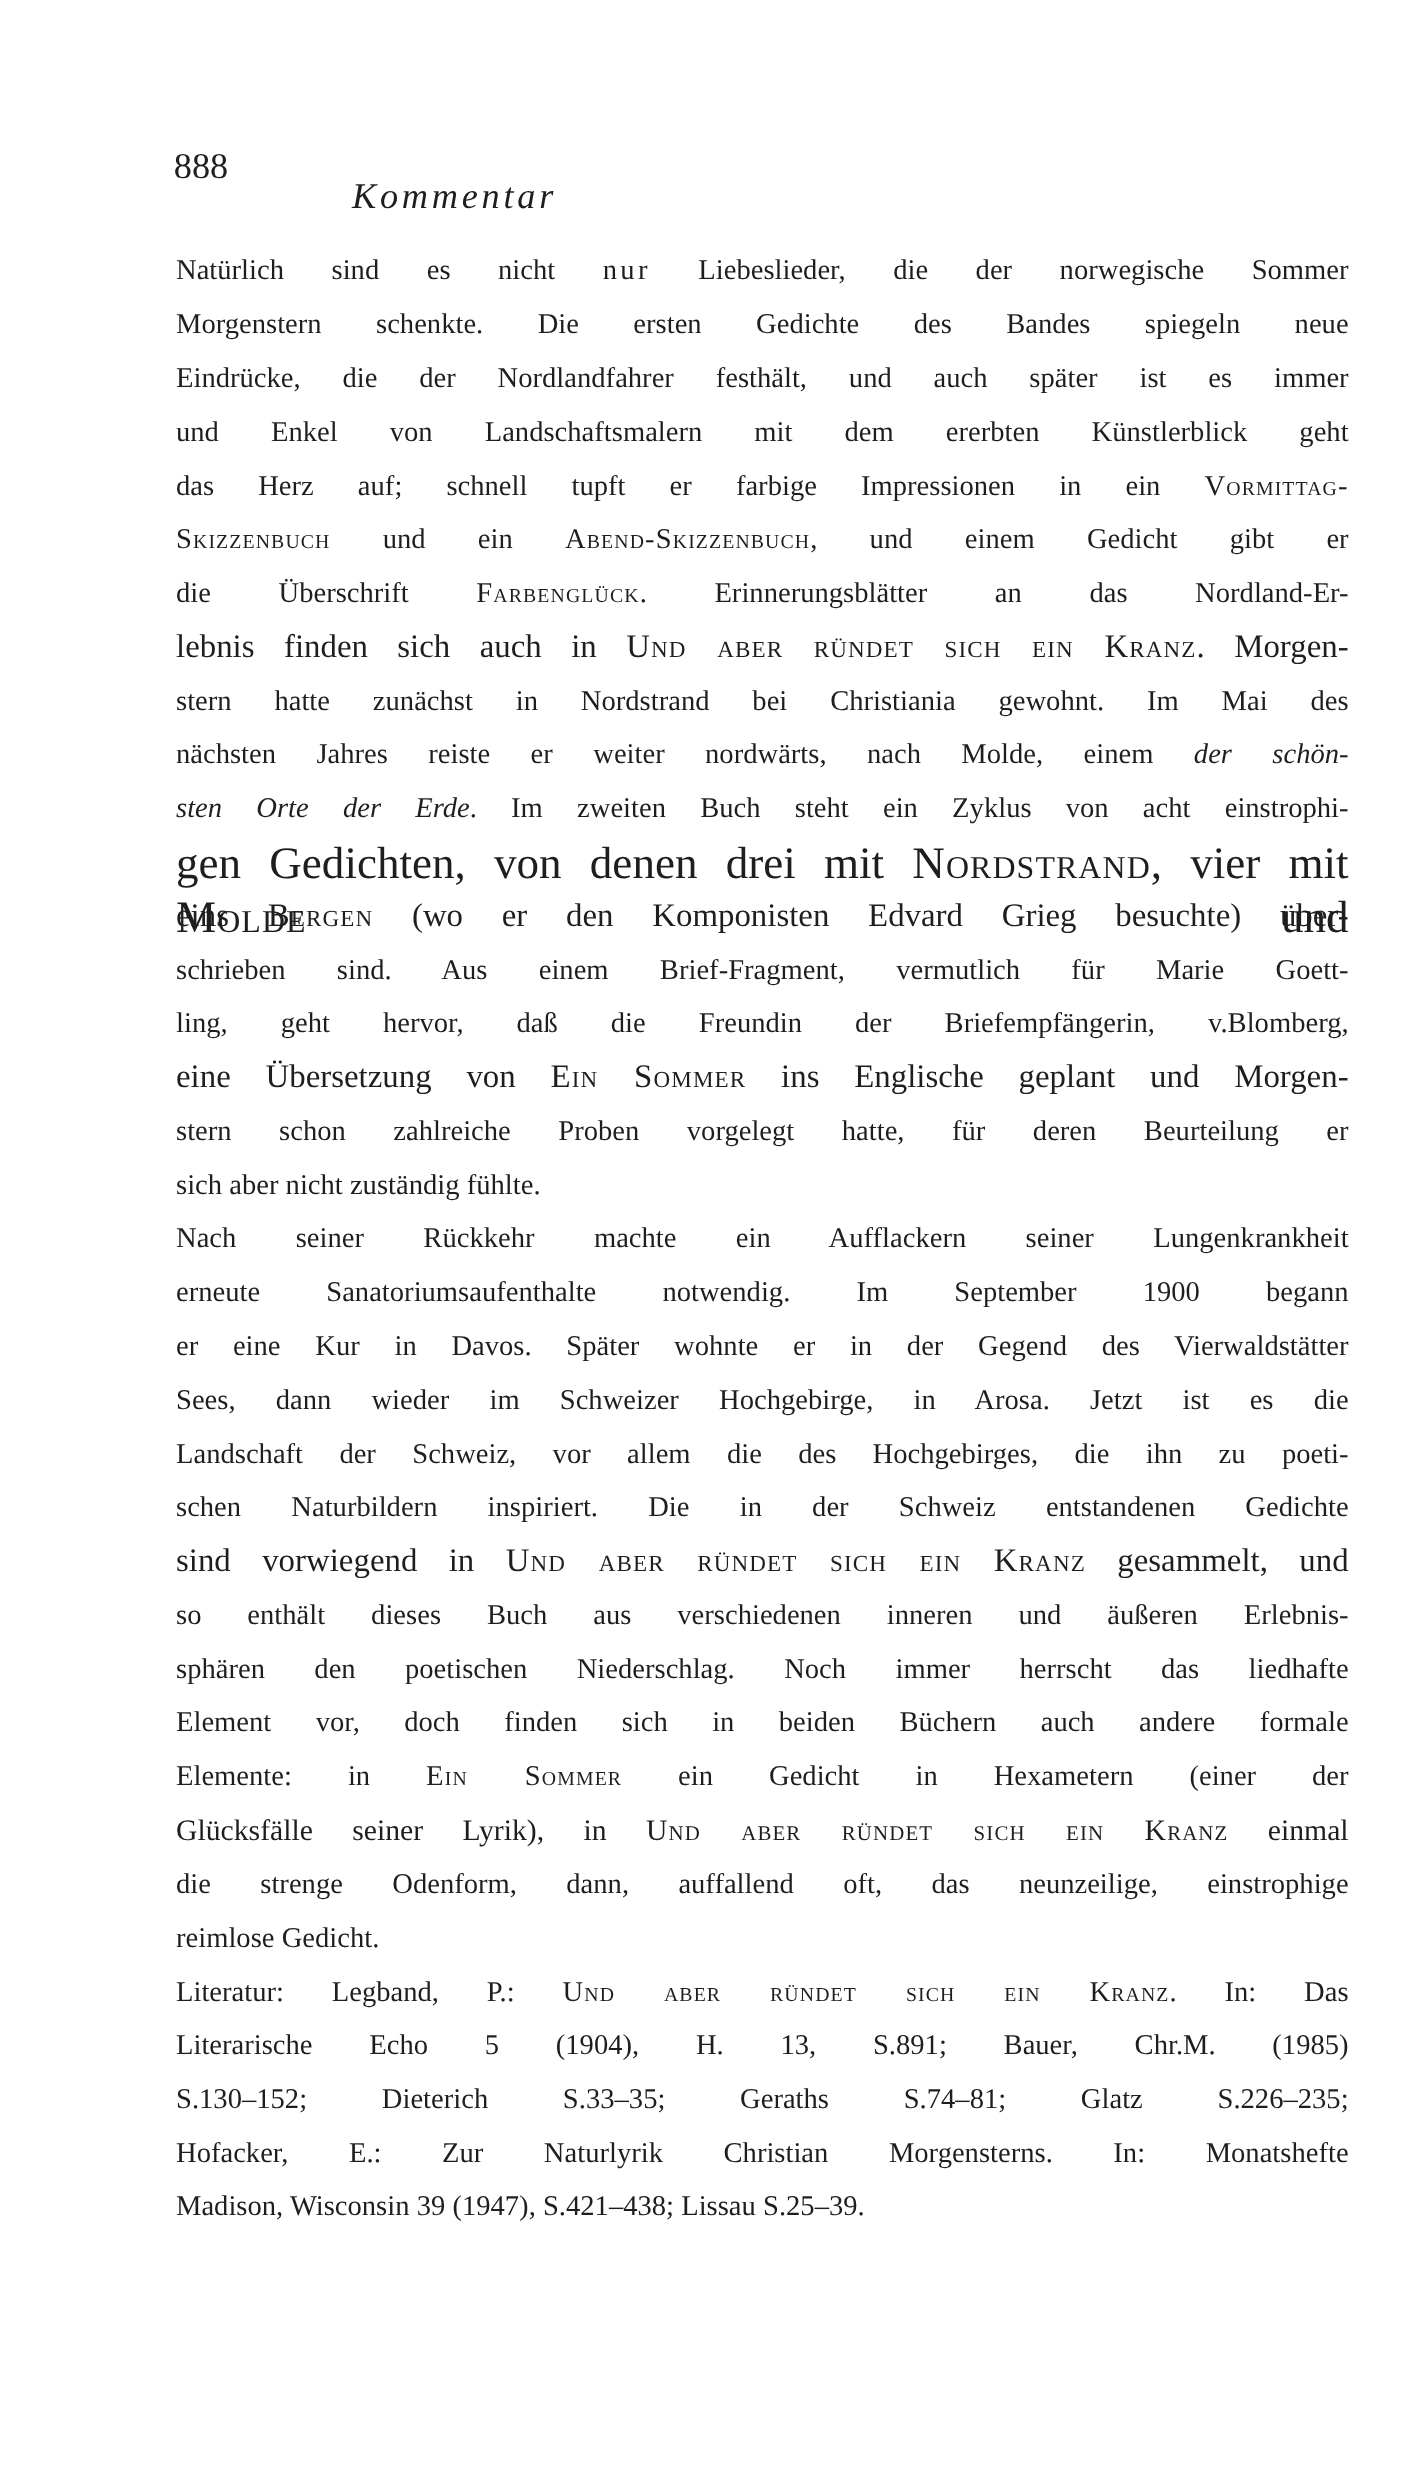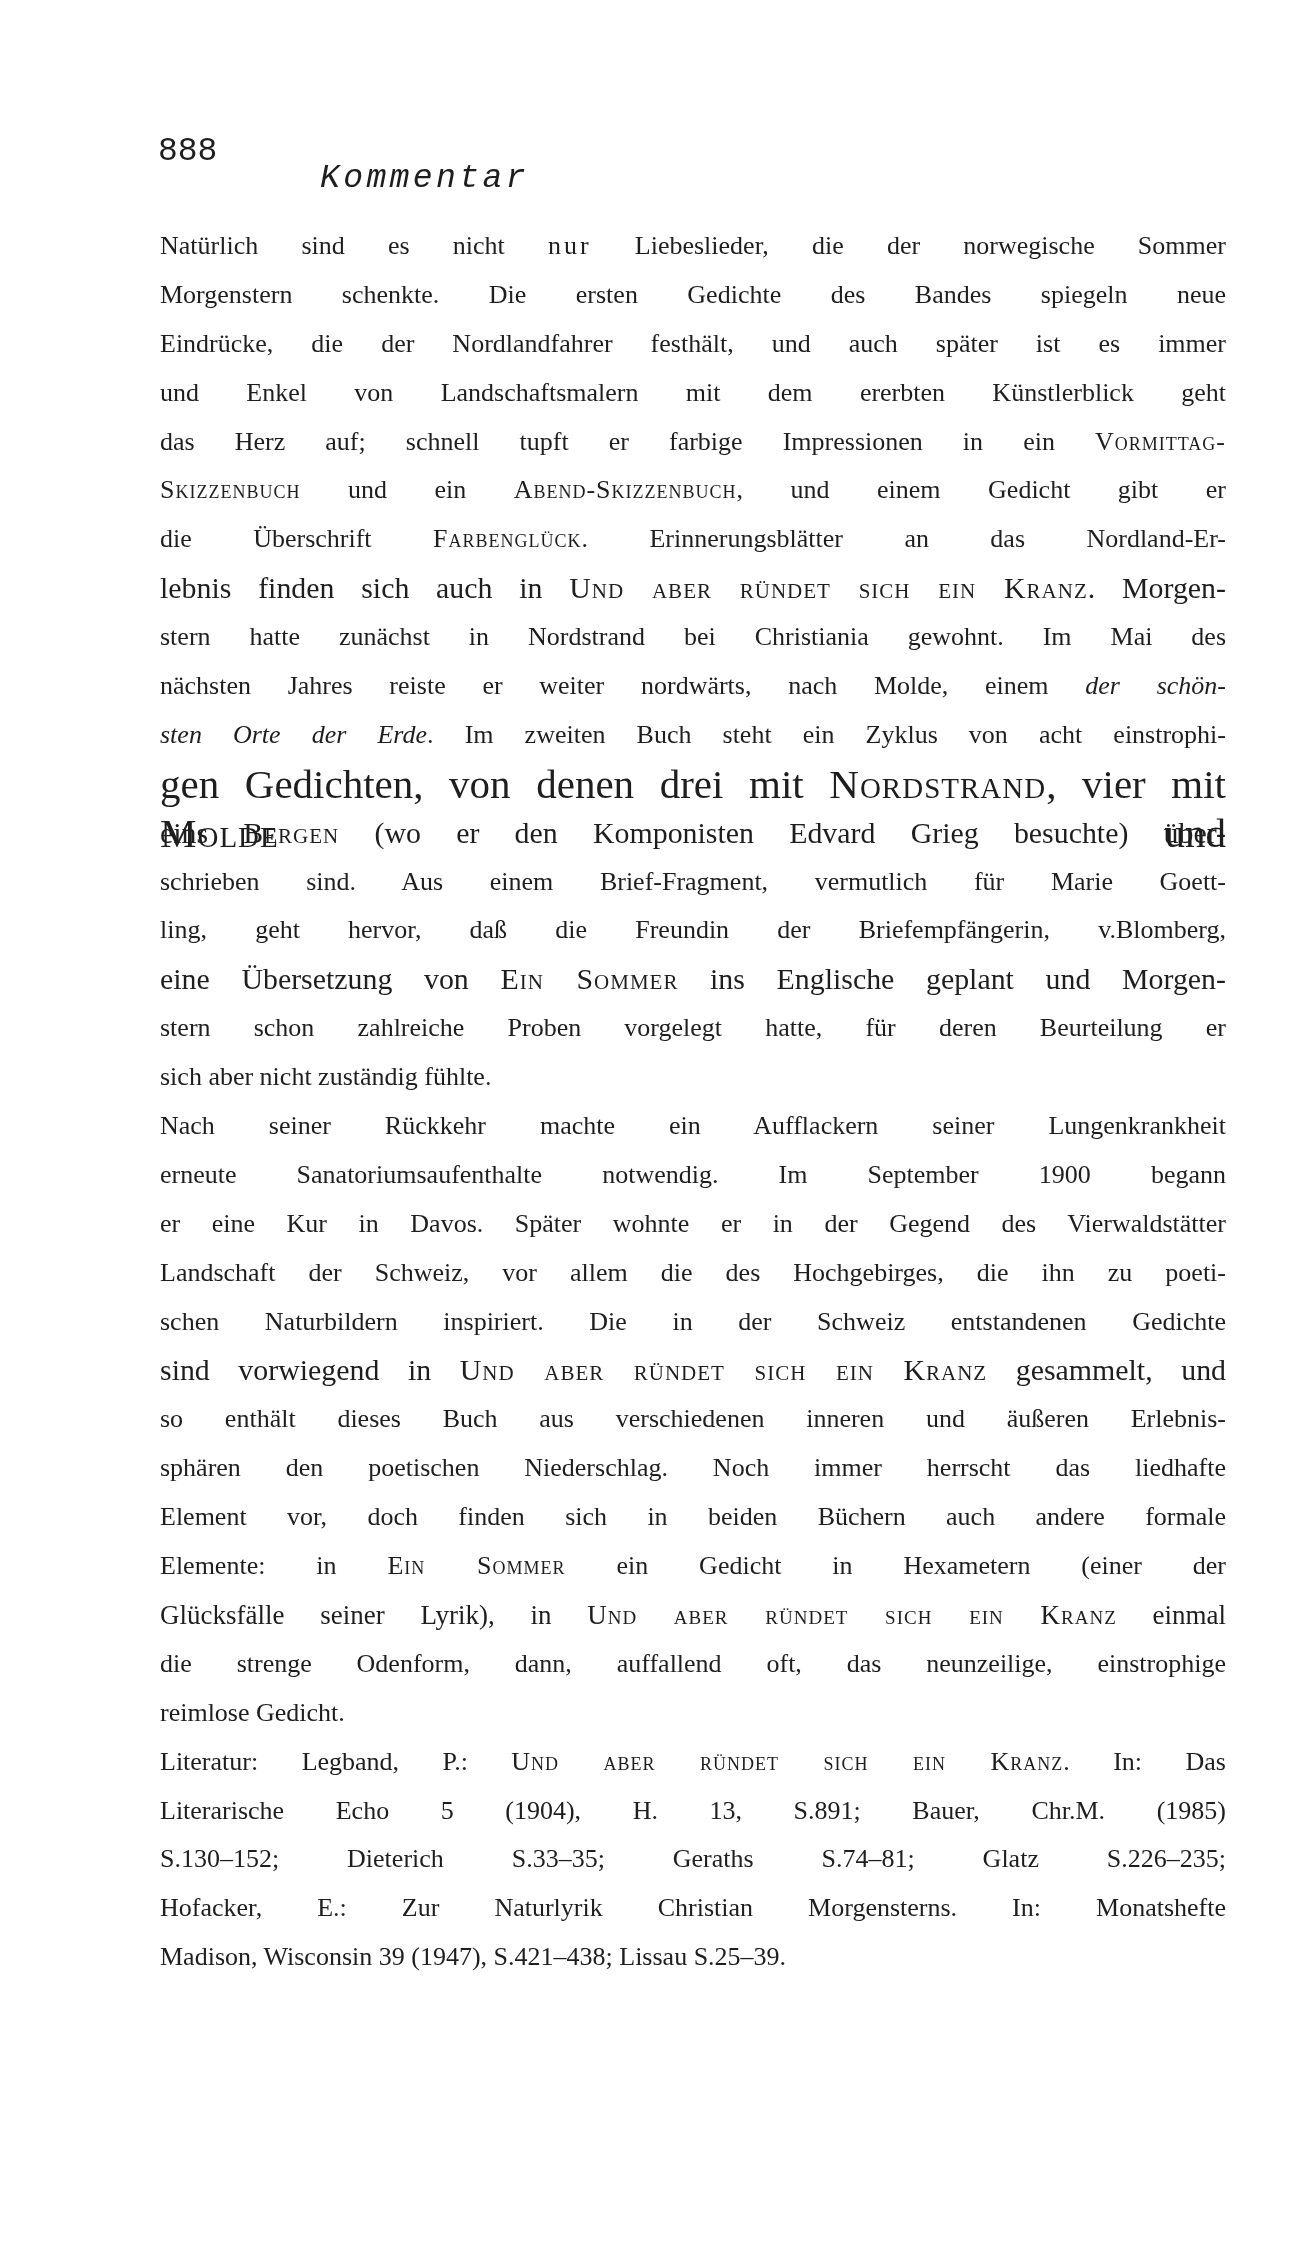--- a/index.html
+++ b/index.html
@@ -22,21 +22,20 @@
       height: 2256px;
     }
     .running-head {
       position: absolute;
       left: 158px;
       top: 132px;
       height: 40px;
       width: 600px;
       font-size: 33px;
       line-height: 40px;
-      font-family: Liberation Mono, monospace;
     }
     .page-number {
       position: absolute;
       left: 0;
       top: 0;
       letter-spacing: 0px;
     }
     .running-title {
       position: absolute;
       left: 162px;
@@ -109,20 +108,21 @@
       <div class="line" style="font-size: 41px;"><span class="line-inner" style=""><span>gen Gedichten, von denen drei mit </span><span class="seg-sc">Nordstrand</span><span>, vier mit </span><span class="seg-sc">Molde</span><span> und</span></span></div>
       <div class="line" style="font-size: 29.8996px;"><span class="line-inner" style=""><span>eins </span><span class="seg-sc">Bergen</span><span> (wo er den Komponisten Edvard Grieg besuchte) über-</span></span></div>
       <div class="line"><span class="line-inner" style=""><span>schrieben sind. Aus einem Brief-Fragment, vermutlich für Marie Goett-</span></span></div>
       <div class="line"><span class="line-inner" style=""><span>ling, geht hervor, daß die Freundin der Briefempfängerin, v.Blomberg,</span></span></div>
       <div class="line" style="font-size: 29.8996px;"><span class="line-inner" style=""><span>eine Übersetzung von </span><span class="seg-sc">Ein Sommer</span><span> ins Englische geplant und Morgen-</span></span></div>
       <div class="line"><span class="line-inner" style=""><span>stern schon zahlreiche Proben vorgelegt hatte, für deren Beurteilung er</span></span></div>
       <div class="line last"><span class="line-inner" style=""><span>sich aber nicht zuständig fühlte.</span></span></div>
       <div class="line"><span class="line-inner" style=""><span>Nach seiner Rückkehr machte ein Aufflackern seiner Lungenkrankheit</span></span></div>
       <div class="line"><span class="line-inner" style=""><span>erneute Sanatoriumsaufenthalte notwendig. Im September 1900 begann</span></span></div>
       <div class="line"><span class="line-inner" style=""><span>er eine Kur in Davos. Später wohnte er in der Gegend des Vierwaldstätter</span></span></div>
+      <div class="line"><span class="line-inner" style=""><span>Sees, dann wieder im Schweizer Hochgebirge, in Arosa. Jetzt ist es die</span></span></div>
       <div class="line"><span class="line-inner" style=""><span>Landschaft der Schweiz, vor allem die des Hochgebirges, die ihn zu poeti-</span></span></div>
       <div class="line"><span class="line-inner" style=""><span>schen Naturbildern inspiriert. Die in der Schweiz entstandenen Gedichte</span></span></div>
       <div class="line" style="font-size: 29.8996px;"><span class="line-inner" style=""><span>sind vorwiegend in </span><span class="seg-sc">Und aber ründet sich ein Kranz</span><span> gesammelt, und</span></span></div>
       <div class="line"><span class="line-inner" style=""><span>so enthält dieses Buch aus verschiedenen inneren und äußeren Erlebnis-</span></span></div>
       <div class="line"><span class="line-inner" style=""><span>sphären den poetischen Niederschlag. Noch immer herrscht das liedhafte</span></span></div>
       <div class="line"><span class="line-inner" style=""><span>Element vor, doch finden sich in beiden Büchern auch andere formale</span></span></div>
       <div class="line"><span class="line-inner" style=""><span>Elemente: in </span><span class="seg-sc">Ein Sommer</span><span> ein Gedicht in Hexametern (einer der</span></span></div>
       <div class="line" style="font-size: 27px;"><span class="line-inner" style=""><span>Glücksfälle seiner Lyrik), in </span><span class="seg-sc">Und aber ründet sich ein Kranz</span><span> einmal</span></span></div>
       <div class="line"><span class="line-inner" style=""><span>die strenge Odenform, dann, auffallend oft, das neunzeilige, einstrophige</span></span></div>
       <div class="line last"><span class="line-inner" style=""><span>reimlose Gedicht.</span></span></div>

